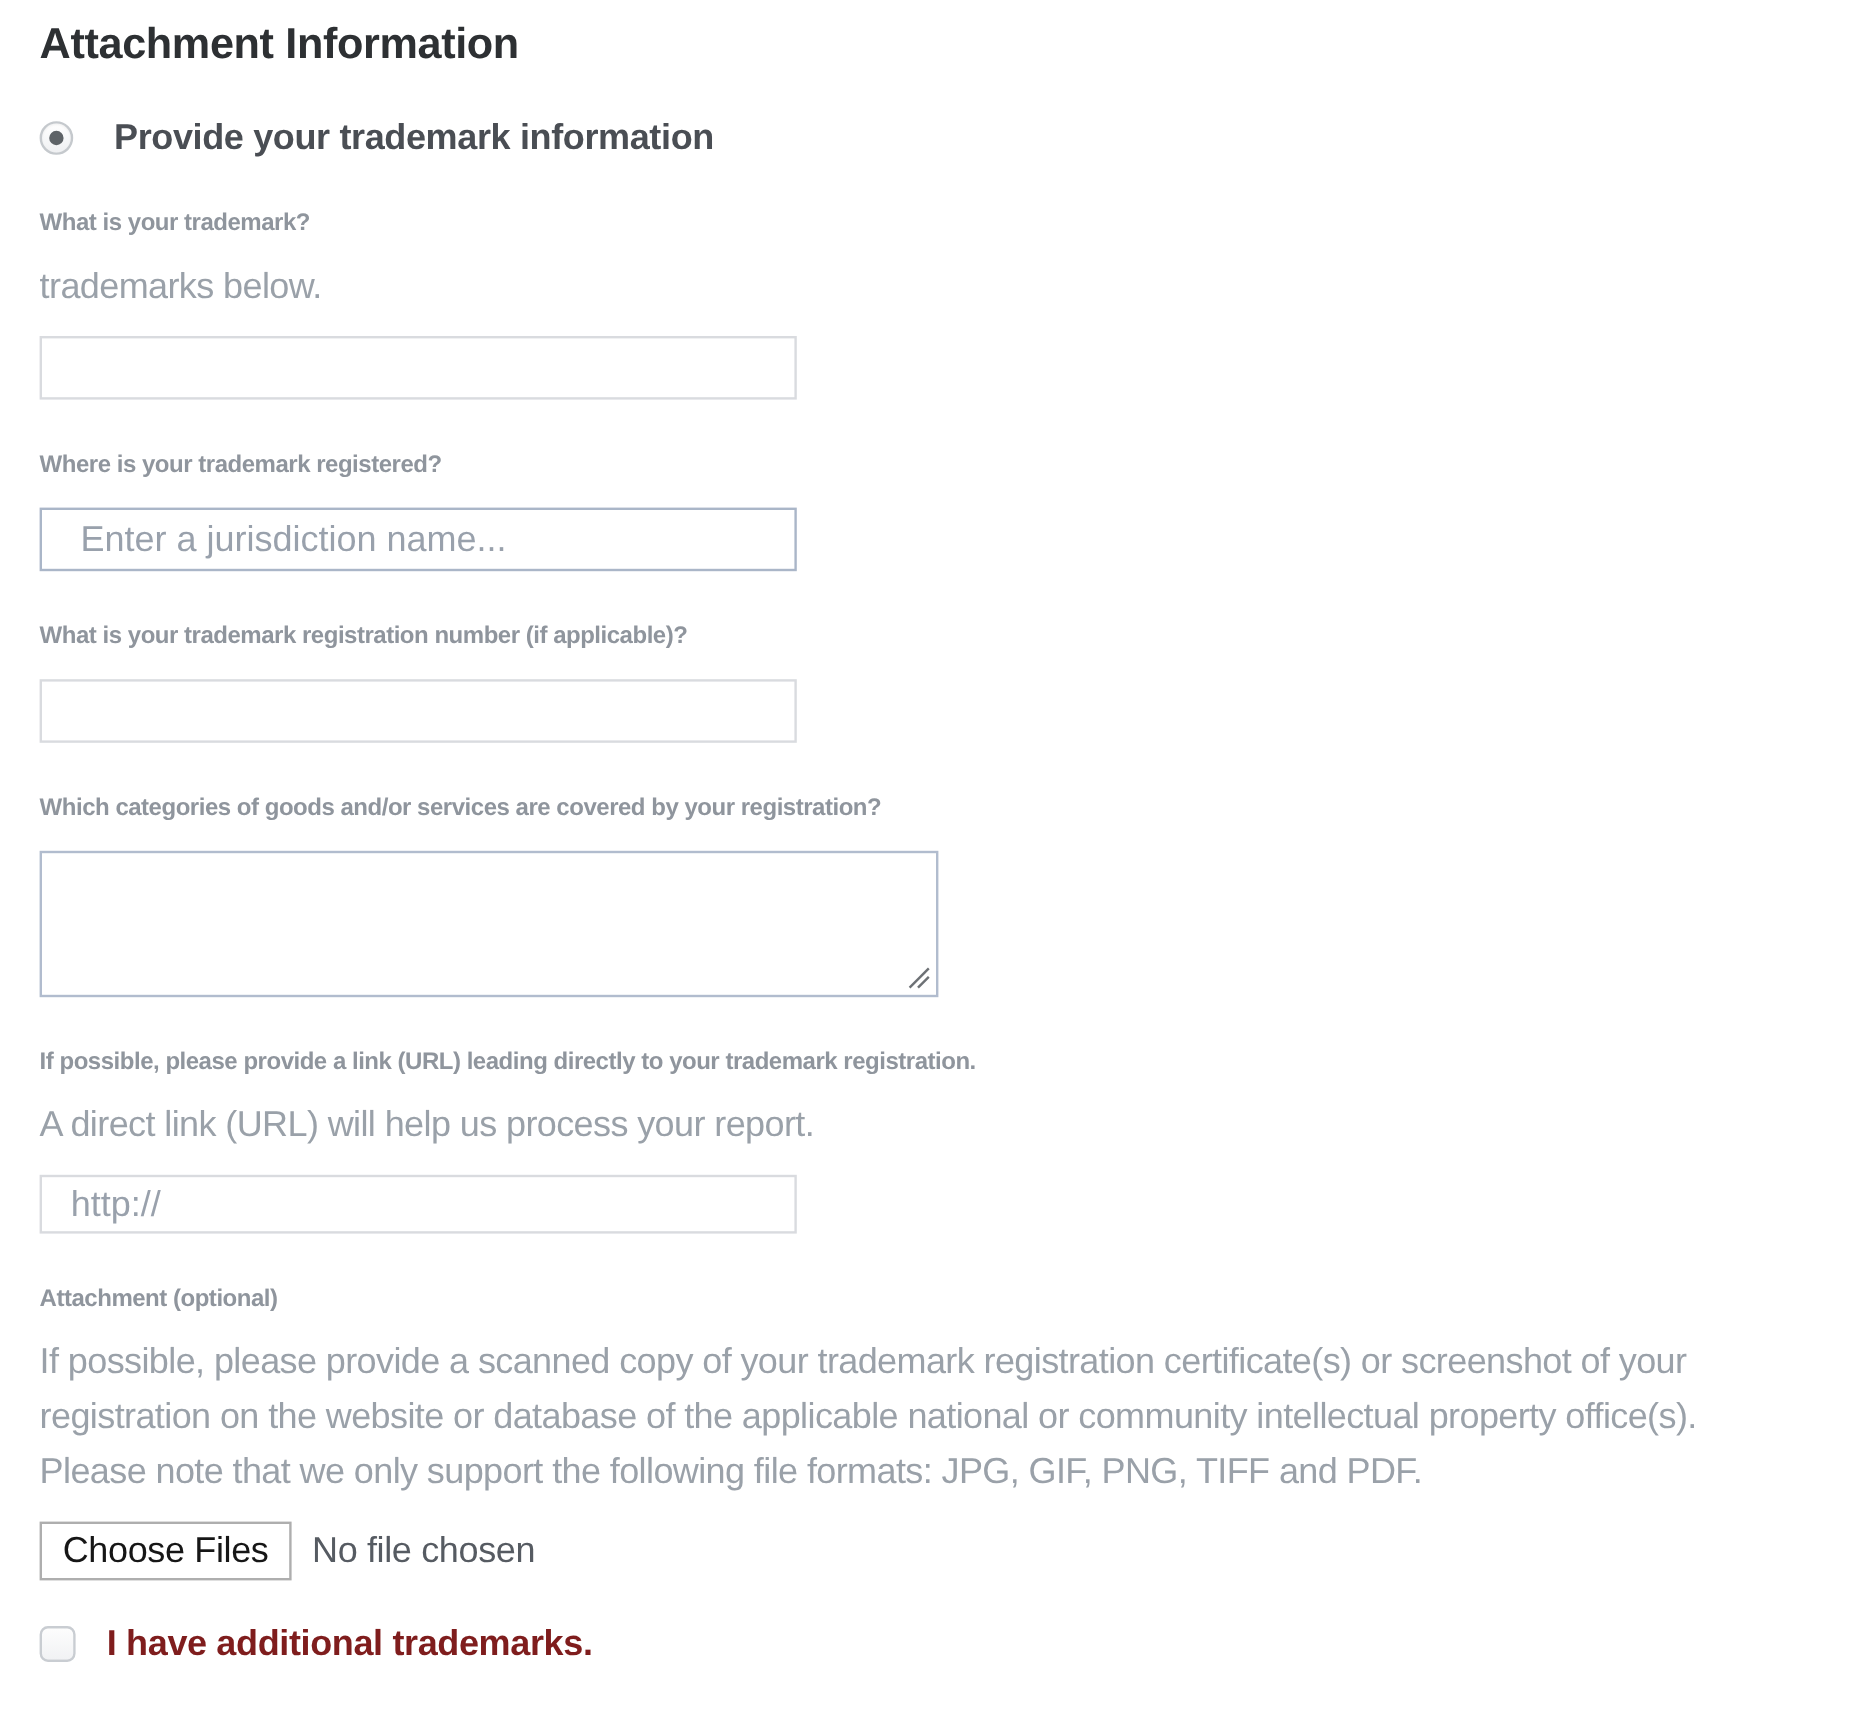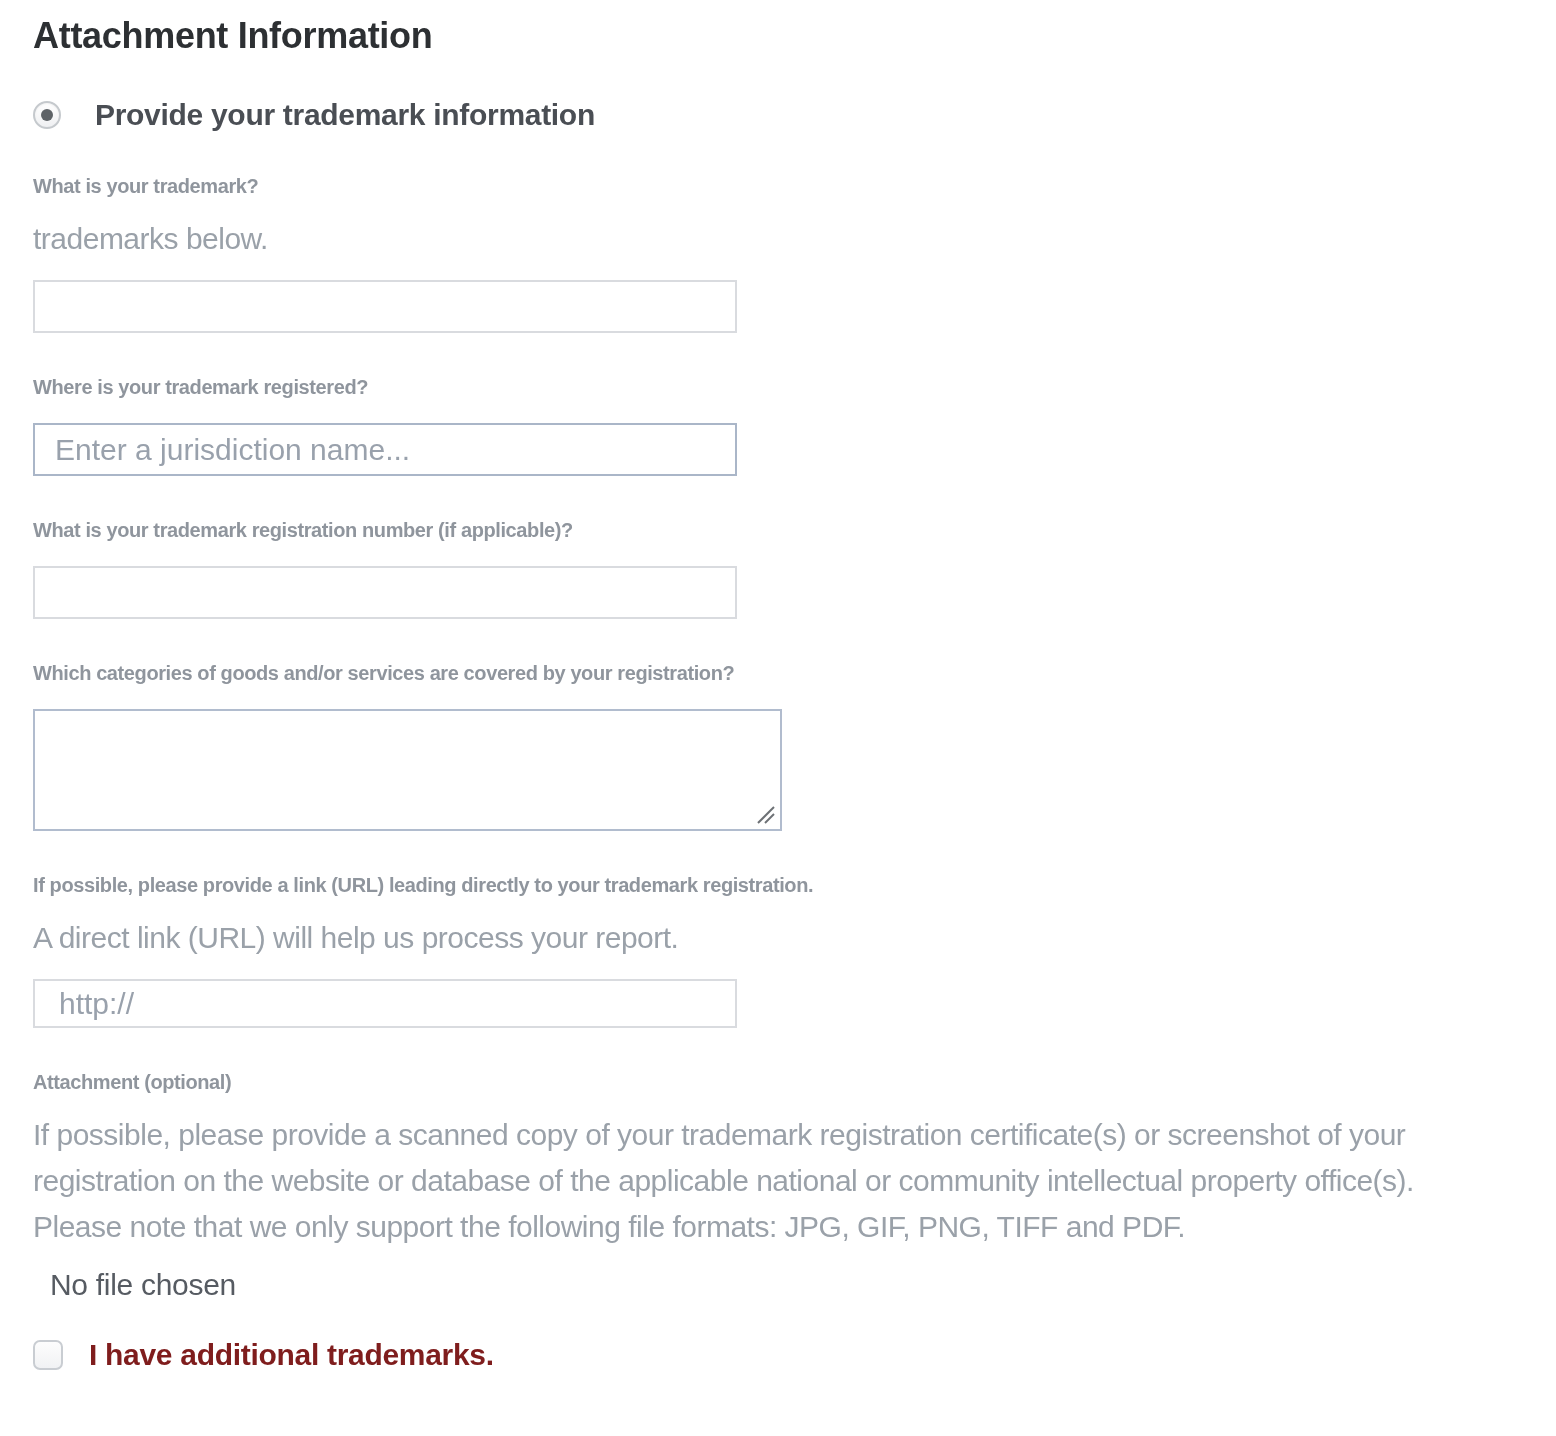--- a/index.html
+++ b/index.html
@@ -47,24 +47,24 @@
   .help {
     margin-top:12px;
     font-size:30px; line-height:46px;
     color:#9aa1a9; letter-spacing:-0.5px;
   }
   .help .line { display:block; white-space:nowrap; }
 
   
   .text-input {
     display:block; margin-top:18px;
-    width:704px; height:53px; box-sizing:border-box;
+    width:631px; height:53px; box-sizing:border-box;
     border:2px solid #d9dbdf; border-radius:0;
     background:#ffffff;
-    padding:0 20px;
+    padding:0 32px;
     font-family:inherit; font-size:30px; color:#2d3033;
     outline:none;
   }
   .text-input::placeholder { color:#99a1ac; opacity:1; }
   .blue-border { border-color:#aab6c8; }
 
   .textarea-wrap { position:relative; margin-top:18px; width:749px; }
   .textarea {
     display:block; width:749px; height:122px; box-sizing:border-box;
     border:2px solid #b1bcce; border-radius:0;
@@ -146,20 +146,21 @@
   </div>
   <input type="text" class="text-input url-input" placeholder="http://" style="">
 
   <div class="q-label">Attachment (optional)</div>
   <div class="help">
     <span class="line">If possible, please provide a scanned copy of your trademark registration certificate(s) or screenshot of your</span>
     <span class="line">registration on the website or database of the applicable national or community intellectual property office(s).</span>
     <span class="line">Please note that we only support the following file formats: JPG, GIF, PNG, TIFF and PDF.</span>
   </div>
   <div class="file-row">
+    <span class="file-button">Choose Files</span>
     <span class="file-status">No file chosen</span>
   </div>
 
   <div class="check-row">
     <span class="checkbox"></span>
     <span class="check-label">I have additional trademarks.</span>
   </div>
 
 </div>
 

